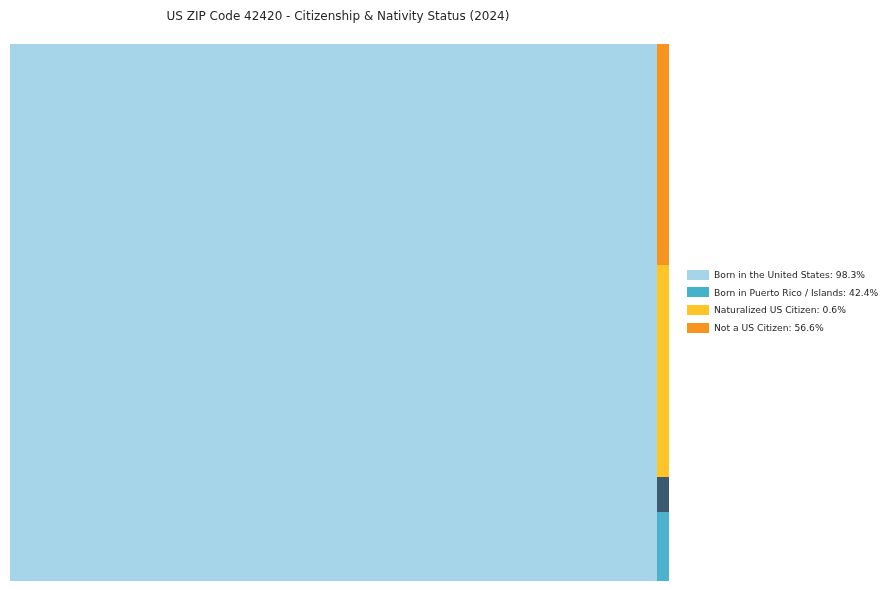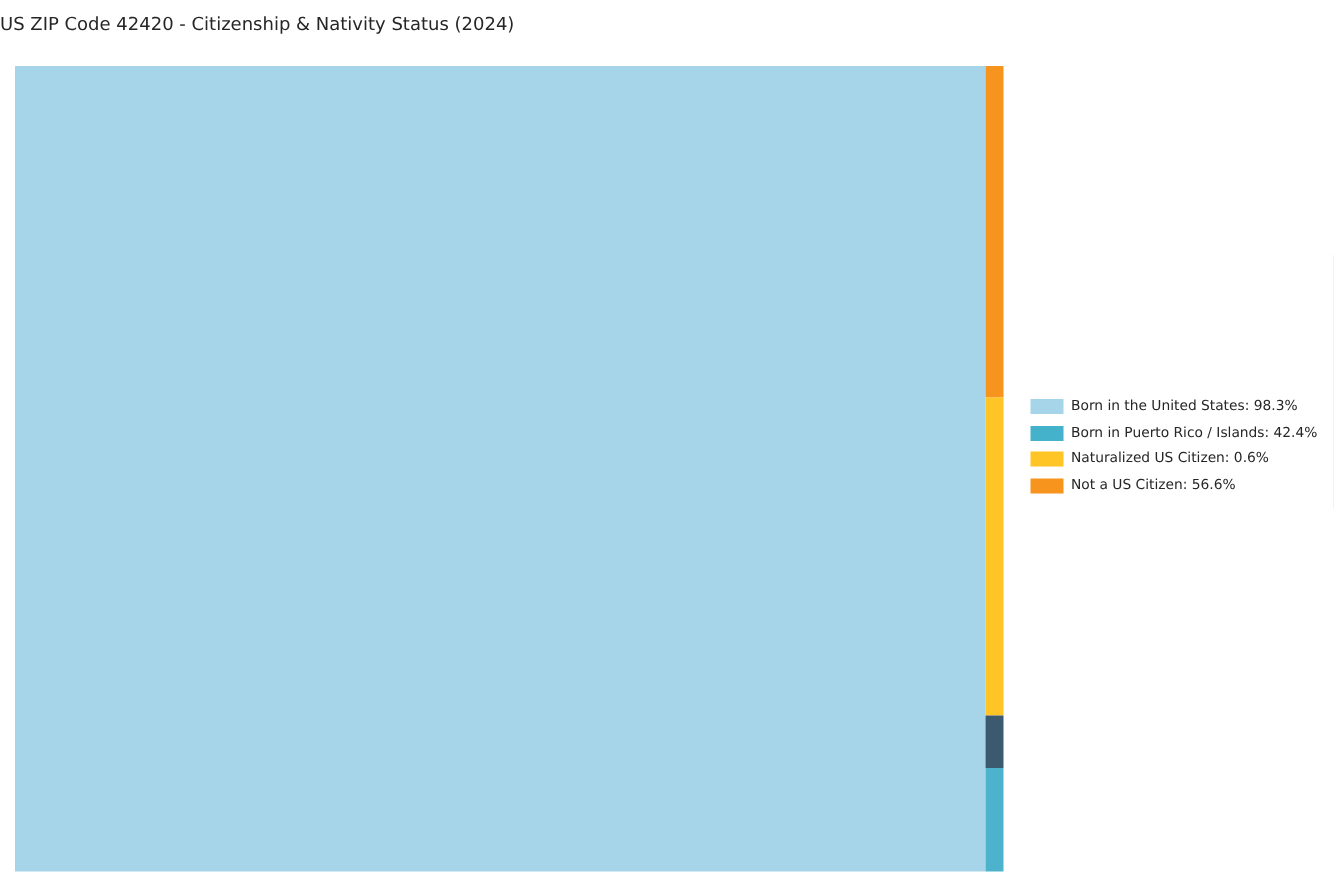--- a/index.html
+++ b/index.html
@@ -13,21 +13,21 @@
     position: relative;
     font-family: "DejaVu Sans", "Liberation Sans", sans-serif;
     overflow: hidden;
   }
 
   #chart-title {
     position: absolute;
     left: 0;
     top: 9px;
     width: 676px;
-    text-align: left;
+    text-align: center;
     font-size: 12px;
     color: #262626;
     font-family: "DejaVu Sans", "Liberation Sans", sans-serif;
     white-space: nowrap;
   }
 
   #treemap {
     position: absolute;
     left: 10px;
     top: 44px;
@@ -42,21 +42,21 @@
 
   #legend {
     position: absolute;
     left: 687px;
     top: 266px;
     width: 195px;
   }
 
   .legend-row {
     display: flex;
-    align-items: flex-start;
+    align-items: center;
     height: 17.6px;
   }
 
   .legend-swatch {
     width: 22px;
     height: 10px;
     flex: 0 0 22px;
     margin-right: 5px;
   }
 

